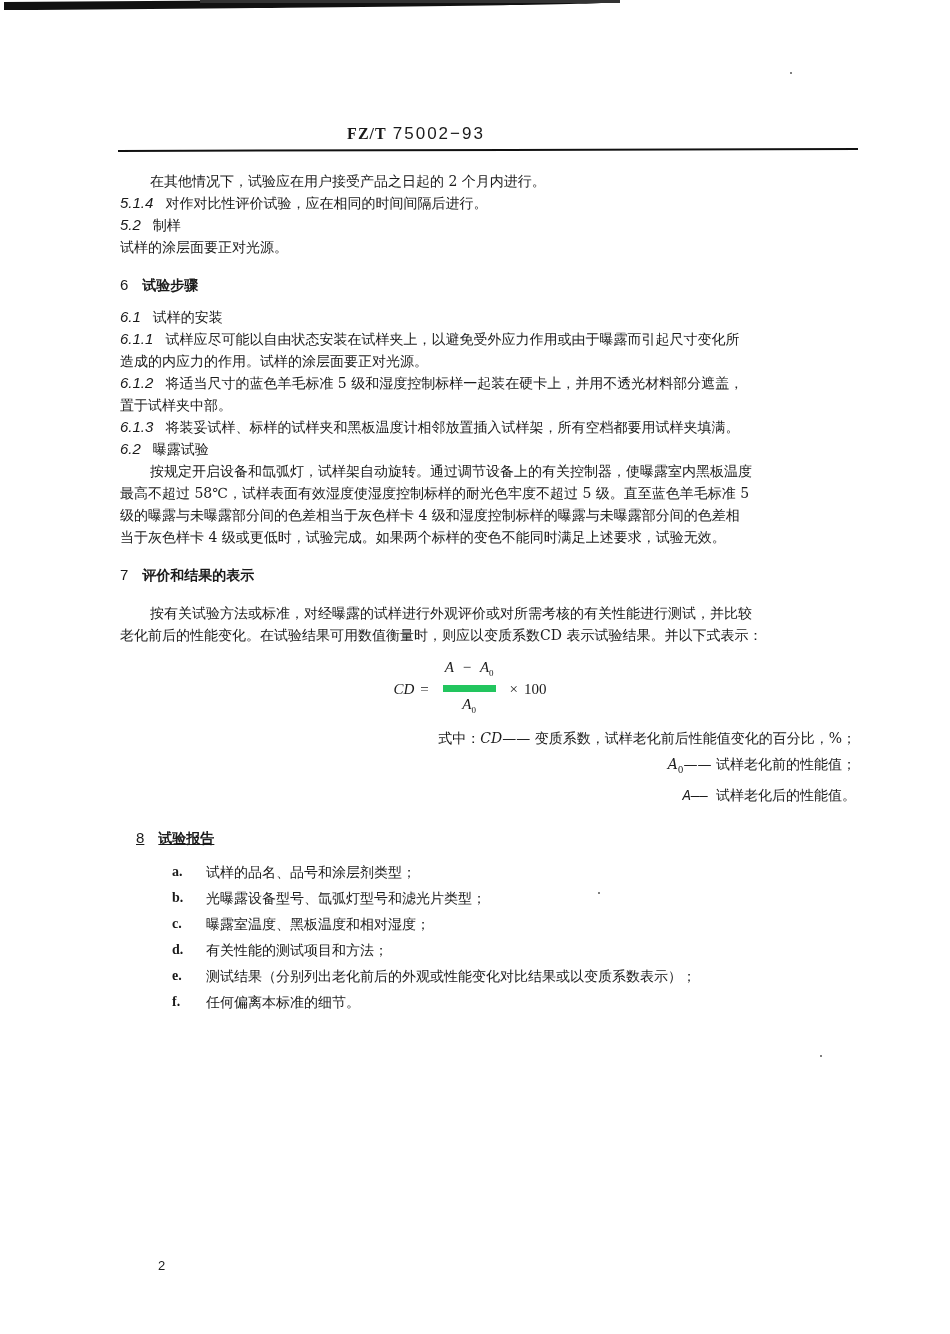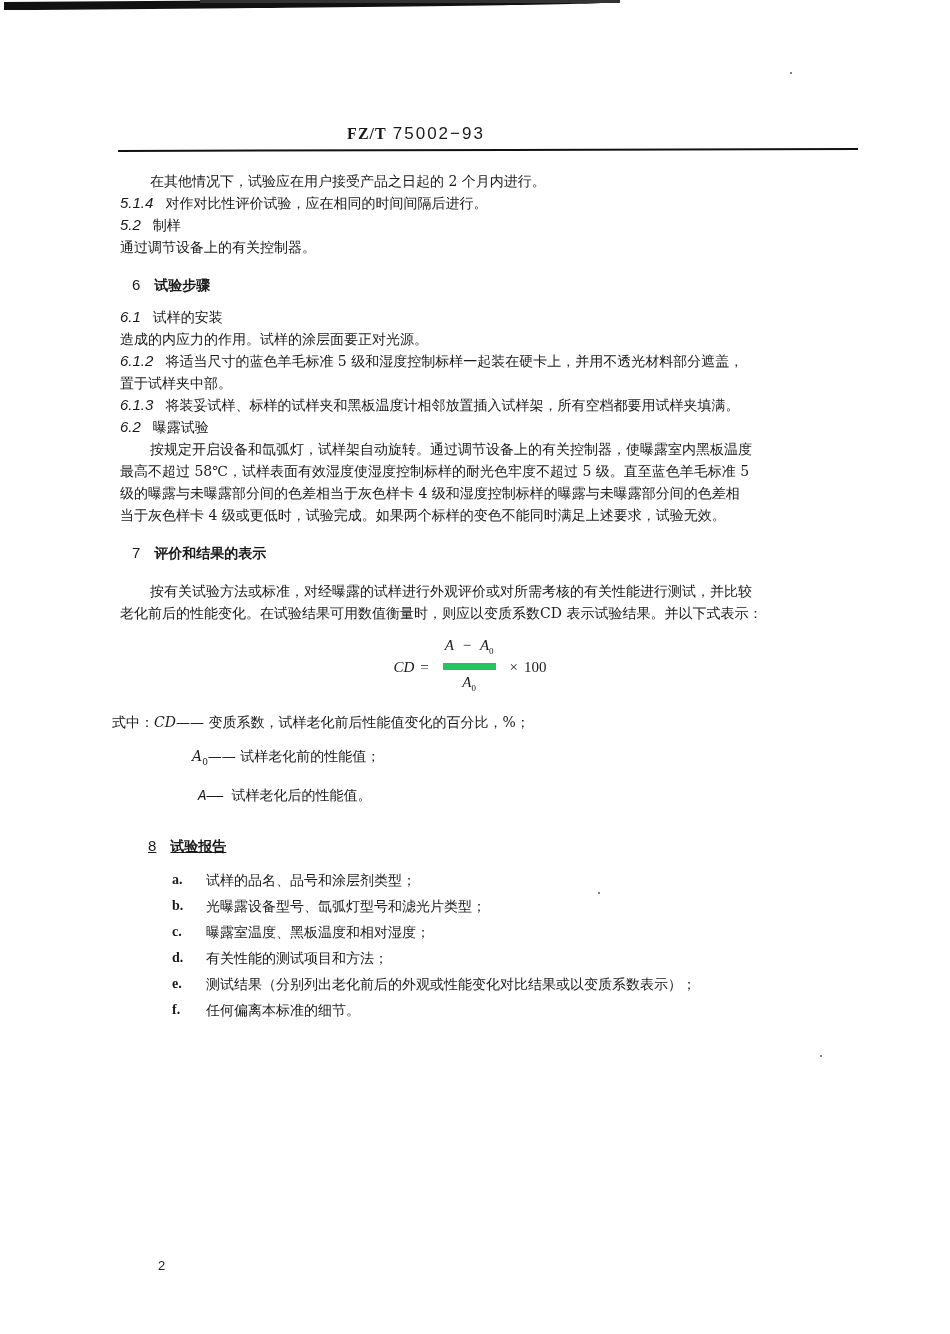--- a/index.html
+++ b/index.html
@@ -27,35 +27,35 @@
     position: absolute; left: 118px; top: 149px; width: 740px; height: 2px;
     background: #111; transform: rotate(-0.15deg);
   }
   .content {
     position: absolute; left: 120px; top: 170px; width: 740px;
     font-size: 14px; line-height: 22px;
   }
   .p { margin: 0; white-space: nowrap; }
   .indent { padding-left: 30px; }
   .num { font-family: "Liberation Sans", sans-serif; font-size: 15px; margin-right: 12px; font-style: italic; }
-  .sec-title { font-family: "DejaVu Sans", sans-serif; font-weight: bold; font-size: 14px; margin-left: 12px; }
+  .sec-title { font-family: "DejaVu Sans", sans-serif; font-weight: bold; font-size: 14px; }
   .sec-num { font-family: "Liberation Sans", sans-serif; font-size: 15px; margin-right: 14px; font-weight: normal; }
   .gap-s { height: 10px; }
   .gap-m { height: 16px; }
   .formula {
     display: flex; align-items: center; justify-content: center;
     margin: 10px 0 6px 0; font-family: "Liberation Serif", serif; font-size: 15px;
     padding-right: 40px;
   }
   .frac { display: inline-flex; flex-direction: column; align-items: center; margin: 0 8px; }
   .frac .numer { border-bottom: 7px solid #22c55e; padding: 0 2px 1px 2px; }
   .frac .denom { padding-top: 1px; }
   i.v { font-style: italic; }
   sub { font-size: 9px; }
-  .def-line { margin: 12px; white-space: nowrap; }
+  .def-line { margin: 4px; white-space: nowrap; text-align: right; }
   .def-indent { padding-left: 60px; }
   .list { margin: 0; padding-left: 52px; }
   .list-item { display: flex; white-space: nowrap; line-height: 26px; }
   .list-marker { width: 34px; font-family: "Liberation Serif", serif; font-weight: bold; }
   .page-num {
     position: absolute; left: 158px; top: 1258px;
     font-family: "Liberation Sans", sans-serif; font-size: 13px;
   }
   .speck { position: absolute; width: 2px; height: 2px; background: #555; border-radius: 1px; }
 </style>
@@ -75,30 +75,33 @@
 
   <p class="p indent">在其他情况下，试验应在用户接受产品之日起的 2 个月内进行。</p>
 
   <p class="p">
     <span class="num">5.1.4</span><span>对作对比性评价试验，应在相同的时间间隔后进行。</span>
   </p>
 
   <p class="p">
     <span class="num">5.2</span><span>制样</span>
   </p>
-  <p class="p">通过调节设备上的有关控制器。</p>
+  <p class="p">试样的涂层面要正对光源。</p>
 
   <div class="gap-m"></div>
   <p class="p sec-title">
     <span class="sec-num">6</span><span>试验步骤</span>
   </p>
   <div class="gap-s"></div>
 
   <p class="p">
     <span class="num">6.1</span><span>试样的安装</span>
+  </p>
+  <p class="p">
+    <span class="num">6.1.1</span><span>试样应尽可能以自由状态安装在试样夹上，以避免受外应力作用或由于曝露而引起尺寸变化所</span>
   </p>
   <p class="p">造成的内应力的作用。试样的涂层面要正对光源。</p>
   <p class="p">
     <span class="num">6.1.2</span><span>将适当尺寸的蓝色羊毛标准 5 级和湿度控制标样一起装在硬卡上，并用不透光材料部分遮盖，</span>
   </p>
   <p class="p">置于试样夹中部。</p>
   <p class="p">
     <span class="num">6.1.3</span><span>将装妥试样、标样的试样夹和黑板温度计相邻放置插入试样架，所有空档都要用试样夹填满。</span>
   </p>
 

